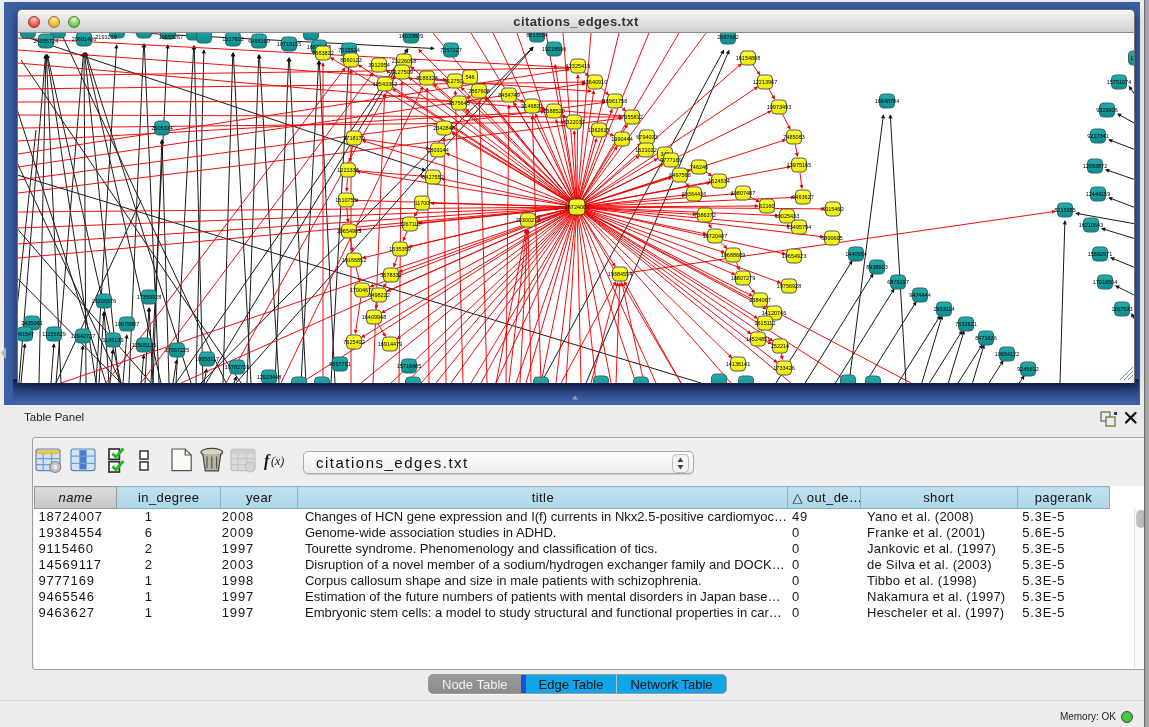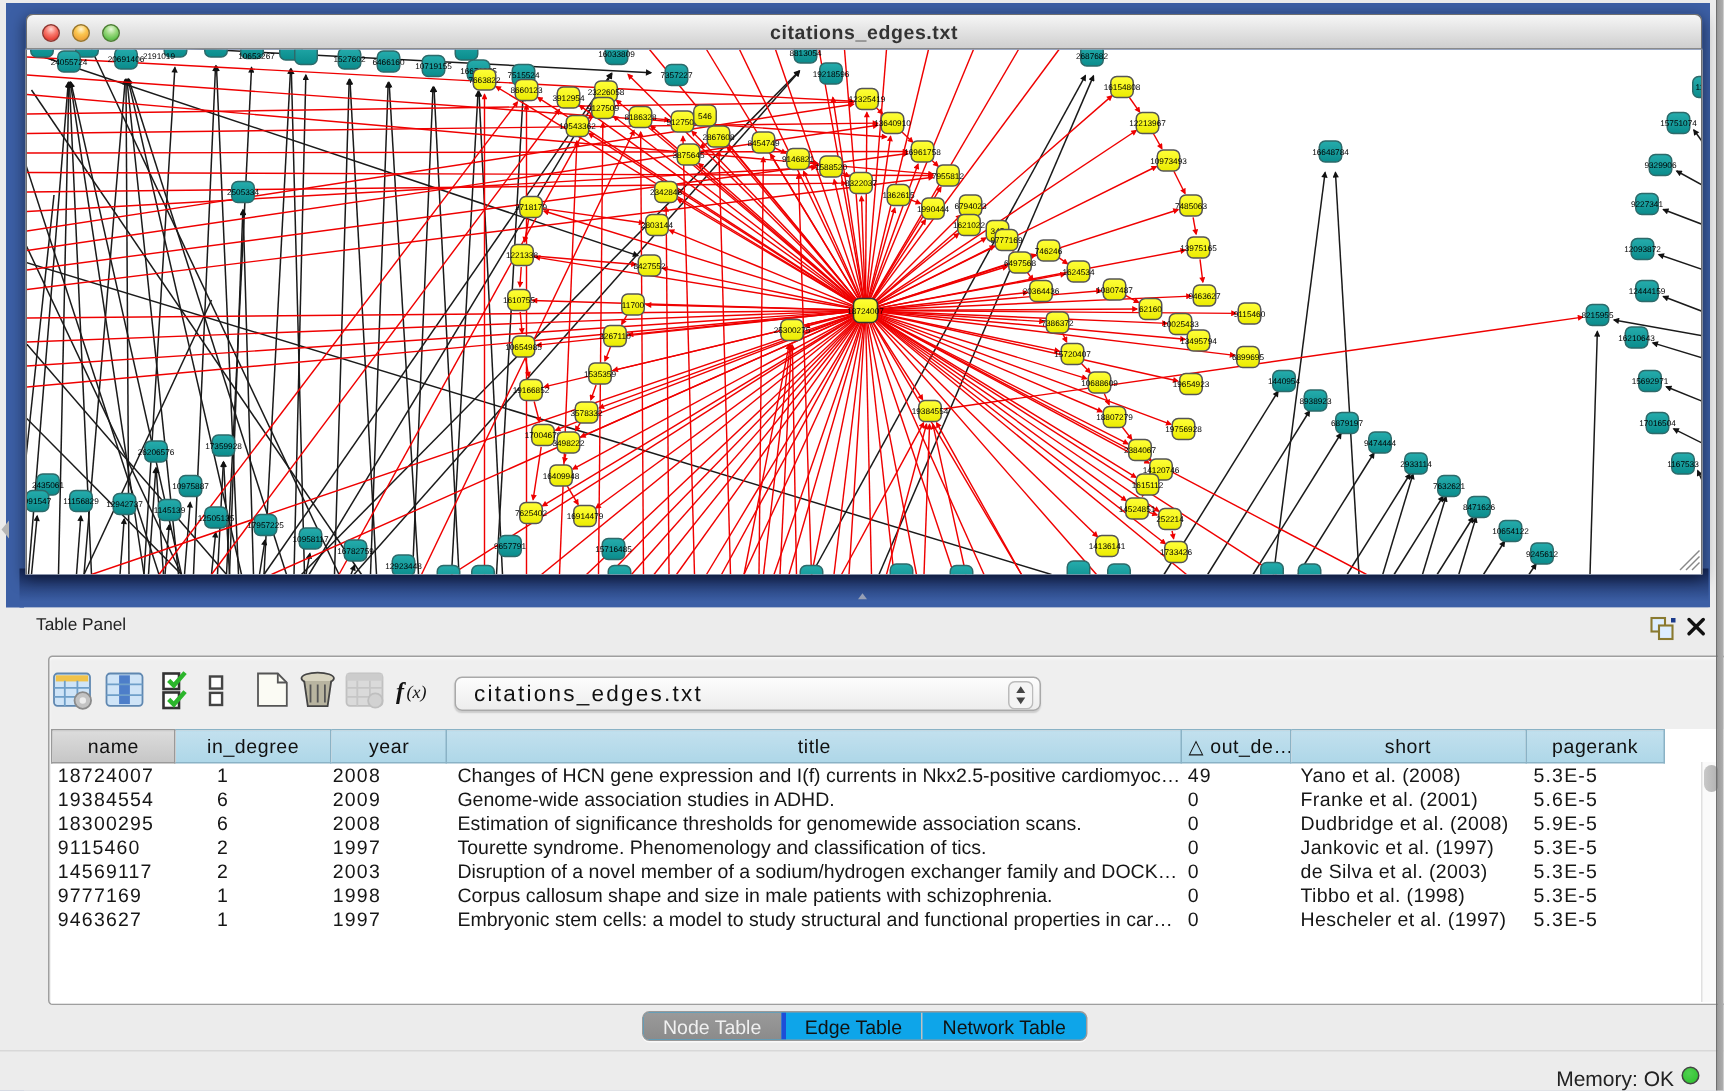--- a/index.html
+++ b/index.html
@@ -10,38 +10,38 @@
 #title { position:absolute; top:4px; width:100%; text-align:center; font-size:13px; font-weight:bold; letter-spacing:0.4px; color:#333; }
 #netview { position:absolute; left:0; top:24px; width:1118px; height:350px; background:#fff; overflow:hidden; border-left:1px solid #6f6f6f; border-right:1px solid #6f6f6f; }
 #tpanel { position:absolute; left:16px; top:405px; width:1149px; height:322px; background:#ececec; }
 #tptitle { position:absolute; left:8px; top:6px; font-size:11.5px; color:#222; }
 #tpinner { position:absolute; left:16px; top:32px; width:1119px; height:233px; background:#efefef; border:1px solid #9f9f9f; border-radius:3px; box-shadow: inset 0 1px 2px rgba(255,255,255,.8); }
 .tbtn { position:absolute; top:8px; }
 #combo { position:absolute; left:270px; top:13px; width:391px; height:23px; background:linear-gradient(#fdfdfd,#ededed); border:1px solid #a9a9a9; border-radius:5px; font-size:15px; letter-spacing:1.5px; color:#111; line-height:21px; padding-left:12px; box-shadow:0 1px 1px rgba(0,0,0,.15); }
 #tablewrap { position:absolute; left:1px; top:48px; width:1116px; height:183px; background:#fff; overflow:hidden; }
 table { border-collapse:collapse; table-layout:fixed; width:1076px; font-size:13px; }
 th { height:22px; font-weight:normal; font-size:13px; letter-spacing:0.4px; color:#111; background:linear-gradient(#c2e0ee,#aed7e8); border-right:1px solid #8ab2c5; border-top:1px solid #8ab2c5; border-bottom:1px solid #8ab2c5; overflow:hidden; white-space:nowrap; }
-th.c1 { background:linear-gradient(#dcdcdc,#c6c6c6); border:1px solid #999; }
+th.c1 { background:linear-gradient(#dcdcdc,#c6c6c6); border:1px solid #999;font-style:italic; }
 td { height:16px; padding:0; overflow:hidden; white-space:nowrap; color:#161616; letter-spacing:0.8px; }
 td.c1 { padding-left:4px; }
 td.c2 { padding-left:28px; }
 td.c3 { padding-left:1px;margin-top:13px; }
 td.c4 { padding-left:7px; letter-spacing:0; }
 td.c5 { padding-left:4px; }
 td.c6 { padding-left:7px; letter-spacing:0.25px; }
 td.c7 { padding-left:5px; }
 .colw1 { width:82px; } .colw2 { width:104px; } .colw3 { width:77px; } .colw4 { width:489px; } .colw5 { width:72px; } .colw6 { width:157px; } .colw7 { width:92px; }
 #vscroll { position:absolute; right:3px; top:70px; width:13px; height:160px; background:#fafafa; border-left:1px solid #e0e0e0; }
 #vthumb { position:absolute; left:1px; top:2px; width:10px; height:18px; background:linear-gradient(90deg,#c8c8c8,#b0b0b0); border-radius:5px; }
 #tabs { position:absolute; left:428px; top:674px; height:20px; display:flex; border:1px solid #9a9a9a; border-radius:5px; overflow:hidden; background:#0ea5e9; box-shadow:0 1px 0 rgba(255,255,255,.7); }
 .tab { font-size:13px; line-height:19px; padding:0 13px; color:#111; }
 .tab.sel { background:linear-gradient(#9a9a9a,#8b8b8b); color:#f0f0f0; }
-.tab.mid { border-left:3px solid #1d4ed8; border-right:1px solid #c0c0c0; }
+.tab.mid { border-left:5px solid #1d4ed8; border-right:1px solid #c0c0c0; }
 #statusbar { position:absolute; left:0px; top:700px; width:1149px; height:27px; background:#ececec; border-top:1px solid #d8d8d8; }
-#mem { position:absolute; right:33px; top:10px; font-size:14px; color:#222; }
+#mem { position:absolute; right:33px; top:10px; font-size:10px; color:#222; }
 #memdot { position:absolute; right:16px; top:10px; width:12px; height:12px; border-radius:50%; background:radial-gradient(circle at 40% 35%, #51d151, #2abf2a); border:1.5px solid #444; }
 #rightstrip { position:absolute; right:0; top:0; width:5px; height:727px; background:linear-gradient(90deg,#9a9a9a,#b0b0b0); border-left:1px solid #6f6f6f; }
 .floaticon { position:absolute; top:411px; }
 </style></head>
 <body>
 <div id="desk"></div>
 <div id="shadow"></div>
 <div id="win">
   <div id="netview">
       <svg width="1118" height="350" viewBox="0 0 1118 350" style="position:absolute;left:0;top:0;">
@@ -702,29 +702,20 @@
 <tr>
               <td class="c1">19384554</td>
               <td class="c2">6</td>
               <td class="c3">2009</td>
               <td class="c4">Genome-wide association studies in ADHD.</td>
               <td class="c5">0</td>
               <td class="c6">Franke et al. (2001)</td>
               <td class="c7">5.6E-5</td>
             </tr>
 <tr>
-              <td class="c1">18300295</td>
-              <td class="c2">6</td>
-              <td class="c3">2008</td>
-              <td class="c4">Estimation of significance thresholds for genomewide association scans.</td>
-              <td class="c5">0</td>
-              <td class="c6">Dudbridge et al. (2008)</td>
-              <td class="c7">5.9E-5</td>
-            </tr>
-<tr>
               <td class="c1">9115460</td>
               <td class="c2">2</td>
               <td class="c3">1997</td>
               <td class="c4">Tourette syndrome. Phenomenology and classification of tics.</td>
               <td class="c5">0</td>
               <td class="c6">Jankovic et al. (1997)</td>
               <td class="c7">5.3E-5</td>
             </tr>
 <tr>
               <td class="c1">14569117</td>
@@ -735,20 +726,29 @@
               <td class="c6">de Silva et al. (2003)</td>
               <td class="c7">5.3E-5</td>
             </tr>
 <tr>
               <td class="c1">9777169</td>
               <td class="c2">1</td>
               <td class="c3">1998</td>
               <td class="c4">Corpus callosum shape and size in male patients with schizophrenia.</td>
               <td class="c5">0</td>
               <td class="c6">Tibbo et al. (1998)</td>
+              <td class="c7">5.3E-5</td>
+            </tr>
+<tr>
+              <td class="c1">9465546</td>
+              <td class="c2">1</td>
+              <td class="c3">1997</td>
+              <td class="c4">Estimation of the future numbers of patients with mental disorders in Japan base…</td>
+              <td class="c5">0</td>
+              <td class="c6">Nakamura et al. (1997)</td>
               <td class="c7">5.3E-5</td>
             </tr>
 <tr>
               <td class="c1">9463627</td>
               <td class="c2">1</td>
               <td class="c3">1997</td>
               <td class="c4">Embryonic stem cells: a model to study structural and functional properties in car…</td>
               <td class="c5">0</td>
               <td class="c6">Hescheler et al. (1997)</td>
               <td class="c7">5.3E-5</td>

